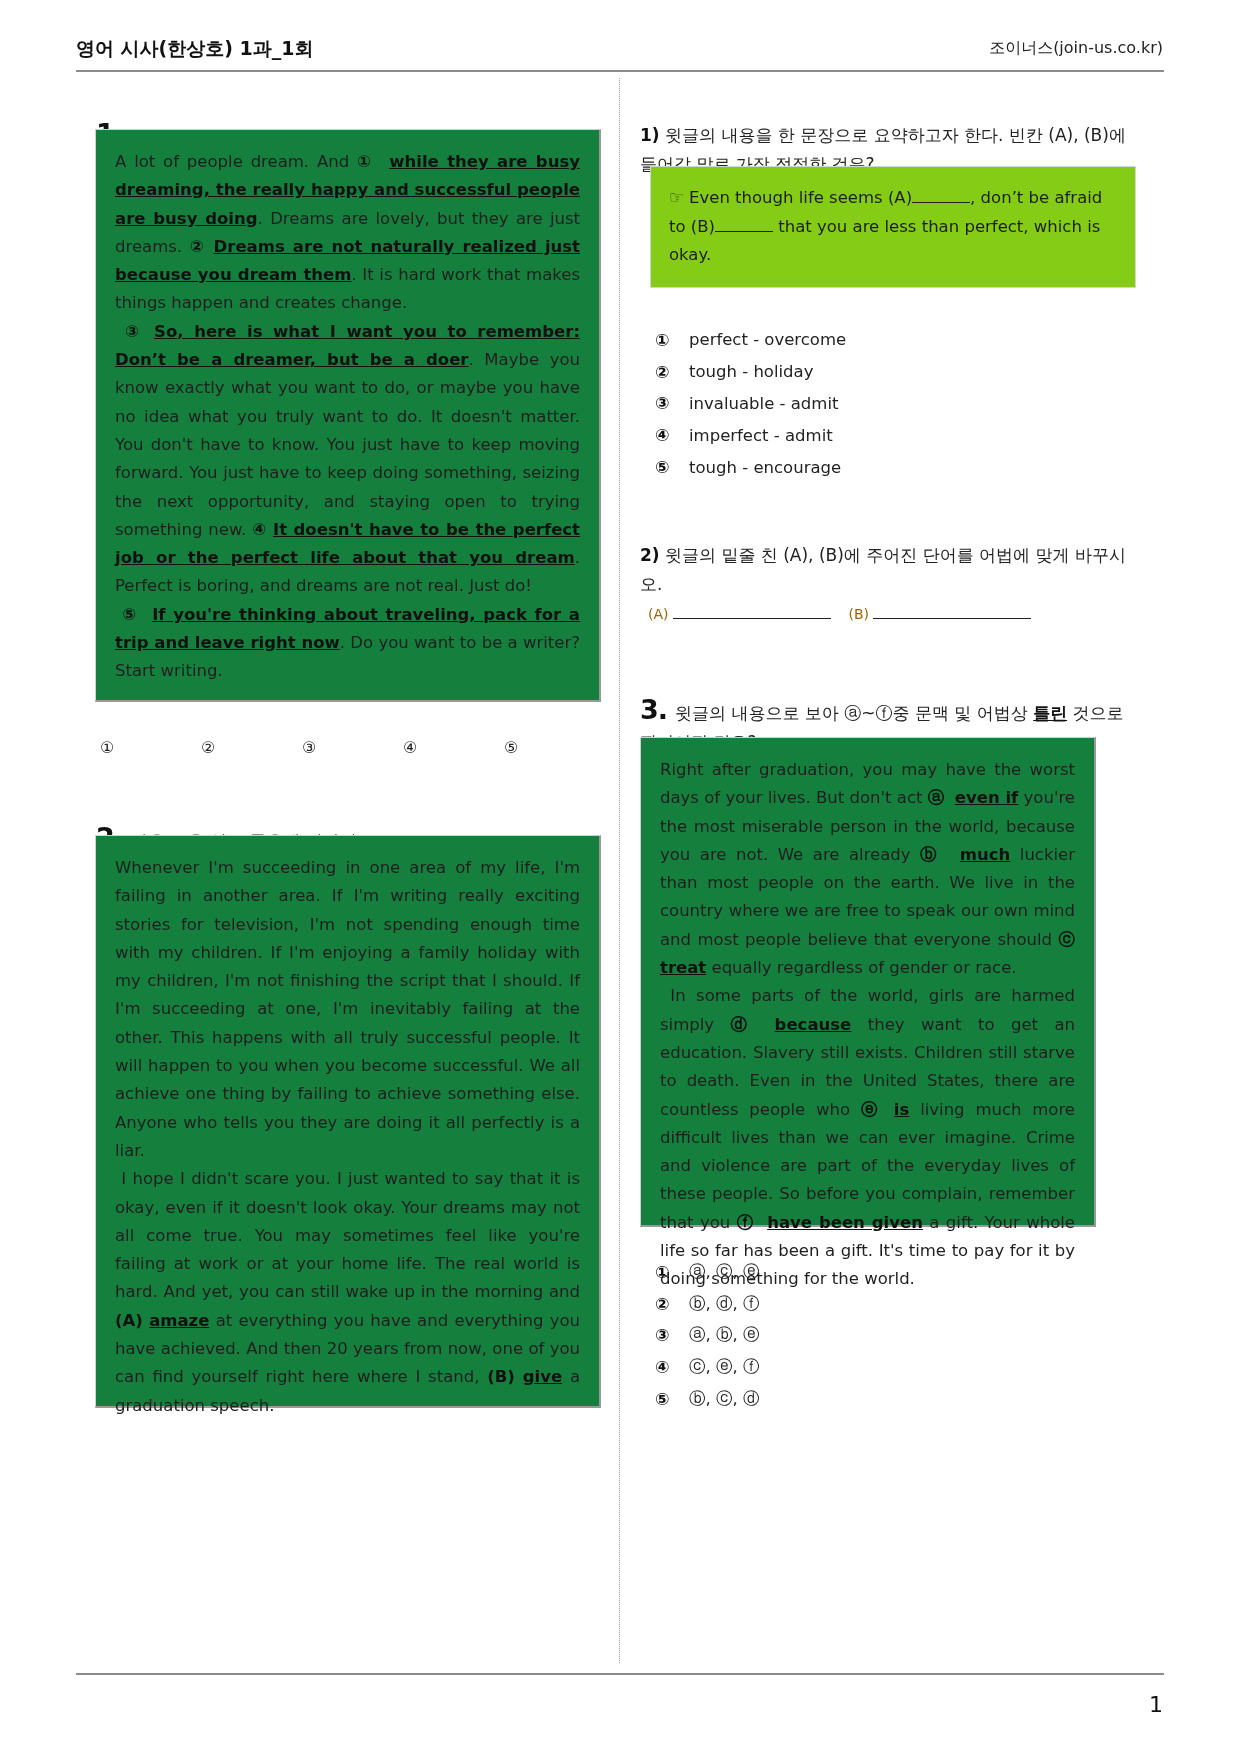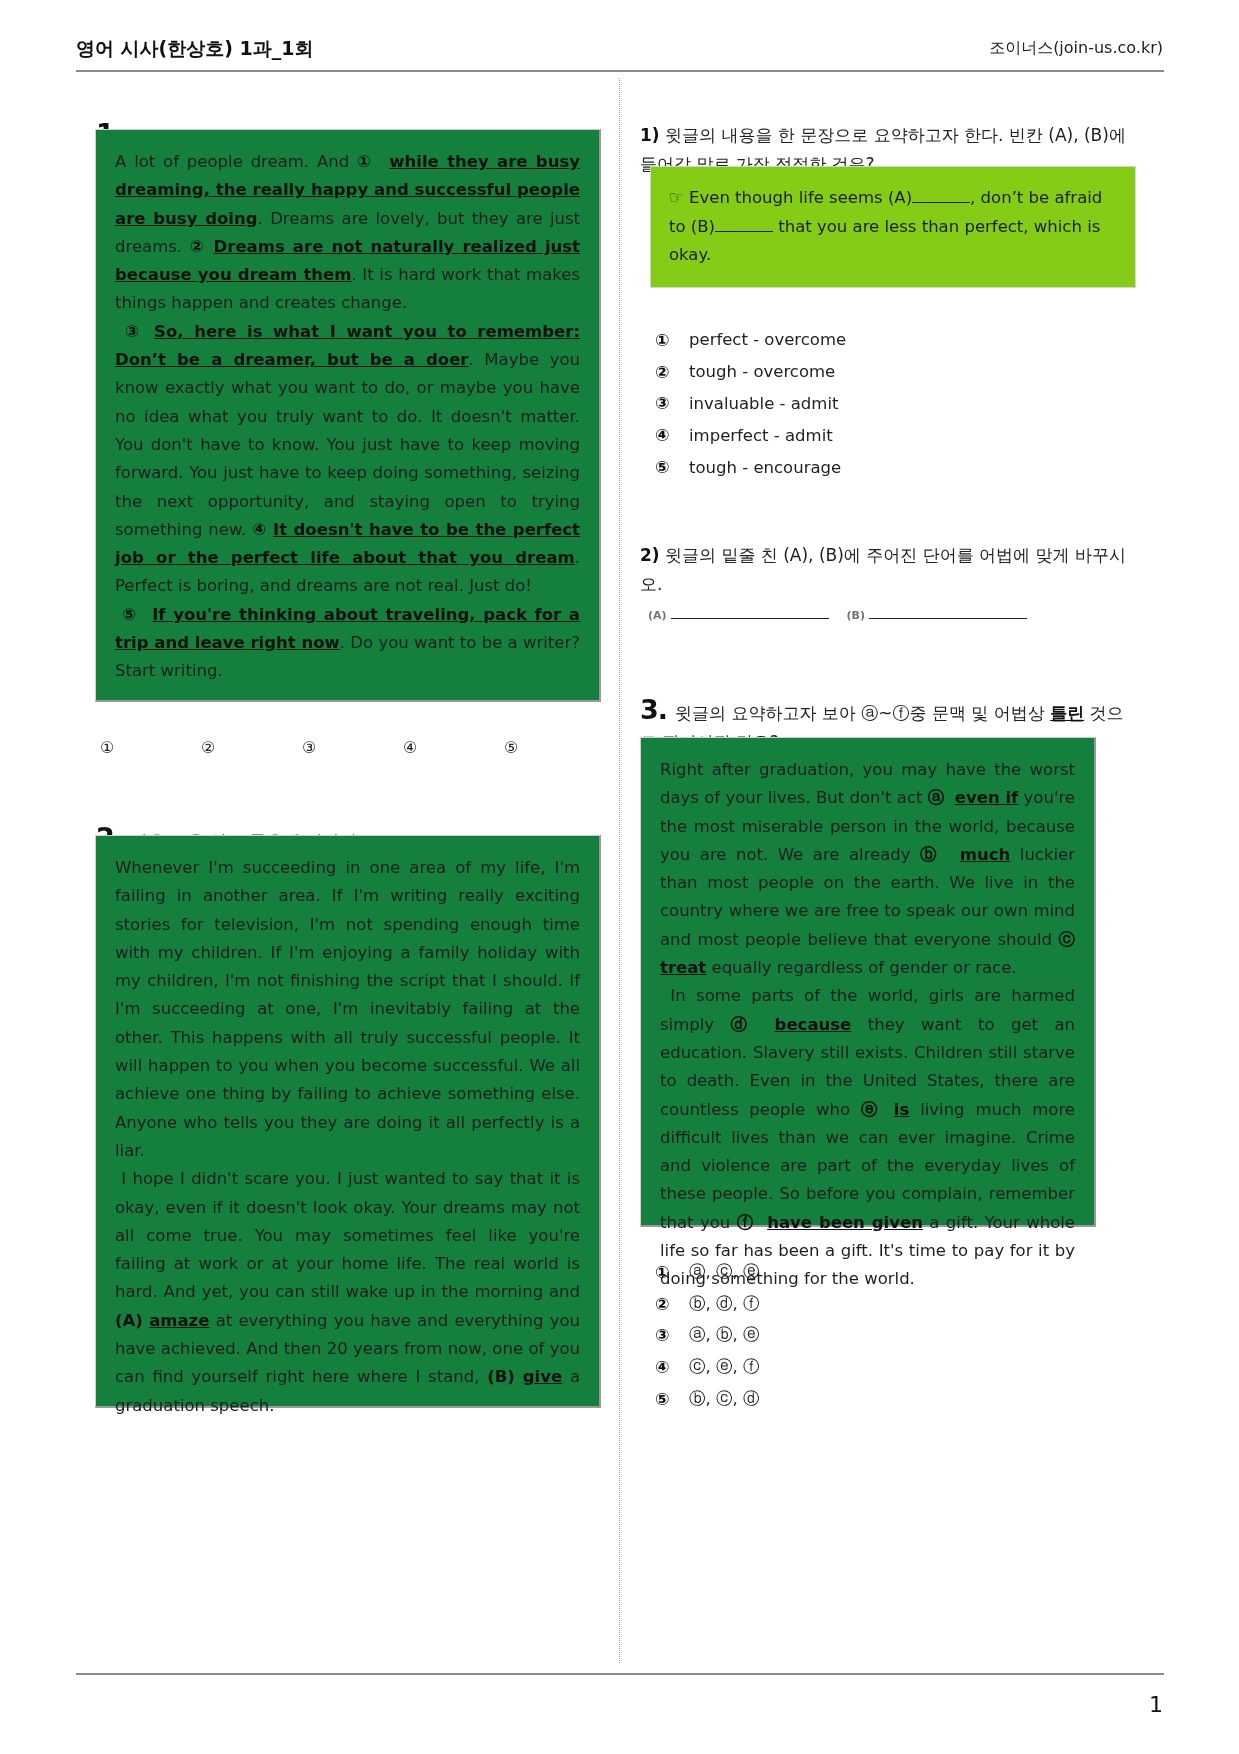--- a/index.html
+++ b/index.html
@@ -50,21 +50,21 @@
     }
     .blank { display: inline-block; width: 58px; border-bottom: 1px solid #222; height: 14px; vertical-align: baseline; }
 
     .choices-row { position: absolute; left: 100px; top: 738px; width: 500px; font-size: 16px; color: #222; }
     .choices-row span { position: absolute; top: 0; }
 
     .opt-list { position: absolute; font-size: 16.5px; color: #222; }
     .opt { height: 31.8px; display: flex; align-items: center; }
     .opt .n { width: 34px; font-weight: bold; color: #111; font-size: 17px; }
 
-    .answer-line { position: absolute; left: 648px; top: 604px; font-size: 11px; color: #737373; font-weight: bold; }
+    .answer-line { position: absolute; left: 648px; top: 604px; font-size: 14px; color: #a16207; }
     .answer-line .line { display: inline-block; width: 158px; border-bottom: 1px solid #222; height: 14px; margin: 0 18px 0 4px; }
   </style>
 </head>
 <body>
 
 <div class="header-title">영어 시사(한상호) 1과_1회</div>
 <div class="header-site">조이너스(join-us.co.kr)</div>
 <div class="rule top"></div>
 <div class="col-divider"></div>
 
@@ -103,21 +103,21 @@
   <span>☞</span> <span>Even though life seems (A)</span><span class="blank"></span><span>, don’t be afraid to (B)</span><span class="blank"></span><span> that you are less than perfect, which is okay.</span>
 </div>
 
 <div class="opt-list" style="left:655px; top:324px;">
   <div class="opt">
       <span class="n">①</span>
       <span>perfect - overcome</span>
     </div>
   <div class="opt">
       <span class="n">②</span>
-      <span>tough - overcome</span>
+      <span>tough - holiday</span>
     </div>
   <div class="opt">
       <span class="n">③</span>
       <span>invaluable - admit</span>
     </div>
   <div class="opt">
       <span class="n">④</span>
       <span>imperfect - admit</span>
     </div>
   <div class="opt">
@@ -128,21 +128,21 @@
 
 <div class="q-head" style="left:640px; top:506px; width:500px;">
   <span class="q-sub-num">2)</span> <span>윗글의 밑줄 친 (A), (B)에 주어진 단어를 어법에 맞게 바꾸시오.</span>
 </div>
 
 <div class="answer-line">
   <span>(A)</span><span class="line"></span><span>(B)</span><span class="line"></span>
 </div>
 
 <div class="q-head" style="left:640px; top:660px; width:500px;">
-  <span class="q-num">3.</span><span>윗글의 요약하고자 보아 ⓐ~ⓕ중 문맥 및 어법상 </span><span class="emph">틀린</span><span> 것으로 짝지어진 것은?</span>
+  <span class="q-num">3.</span><span>윗글의 내용으로 보아 ⓐ~ⓕ중 문맥 및 어법상 </span><span class="emph">틀린</span><span> 것으로 짝지어진 것은?</span>
 </div>
 
 <div class="passage" style="left:640px; top:737px; width:456px; height:490px;">
   <p><span>Right after graduation, you may have the worst days of your lives. But don't act </span><span class="mk">ⓐ</span>&nbsp; <span class="u">even if</span><span> you're the most miserable person in the world, because you are not. We are already </span><span class="mk">ⓑ</span>&nbsp; <span class="u">much</span><span> luckier than most people on the earth. We live in the country where we are free to speak our own mind and most people believe that everyone should </span><span class="mk">ⓒ</span> <span class="u">treat</span><span> equally regardless of gender or race.</span></p>
   <p>&nbsp;<span>In some parts of the world, girls are harmed simply </span><span class="mk">ⓓ</span> <span class="u">because</span><span> they want to get an education. Slavery still exists. Children still starve to death. Even in the United States, there are countless people who </span><span class="mk">ⓔ</span> <span class="u">is</span><span> living much more difficult lives than we can ever imagine. Crime and violence are part of the everyday lives of these people. So before you complain, remember that you </span><span class="mk">ⓕ</span>&nbsp; <span class="u">have been given</span><span> a gift. Your whole life so far has been a gift. It's time to pay for it by doing something for the world.</span></p>
 </div>
 
 <div class="opt-list" style="left:655px; top:1256px;">
   <div class="opt">
       <span class="n">①</span>

